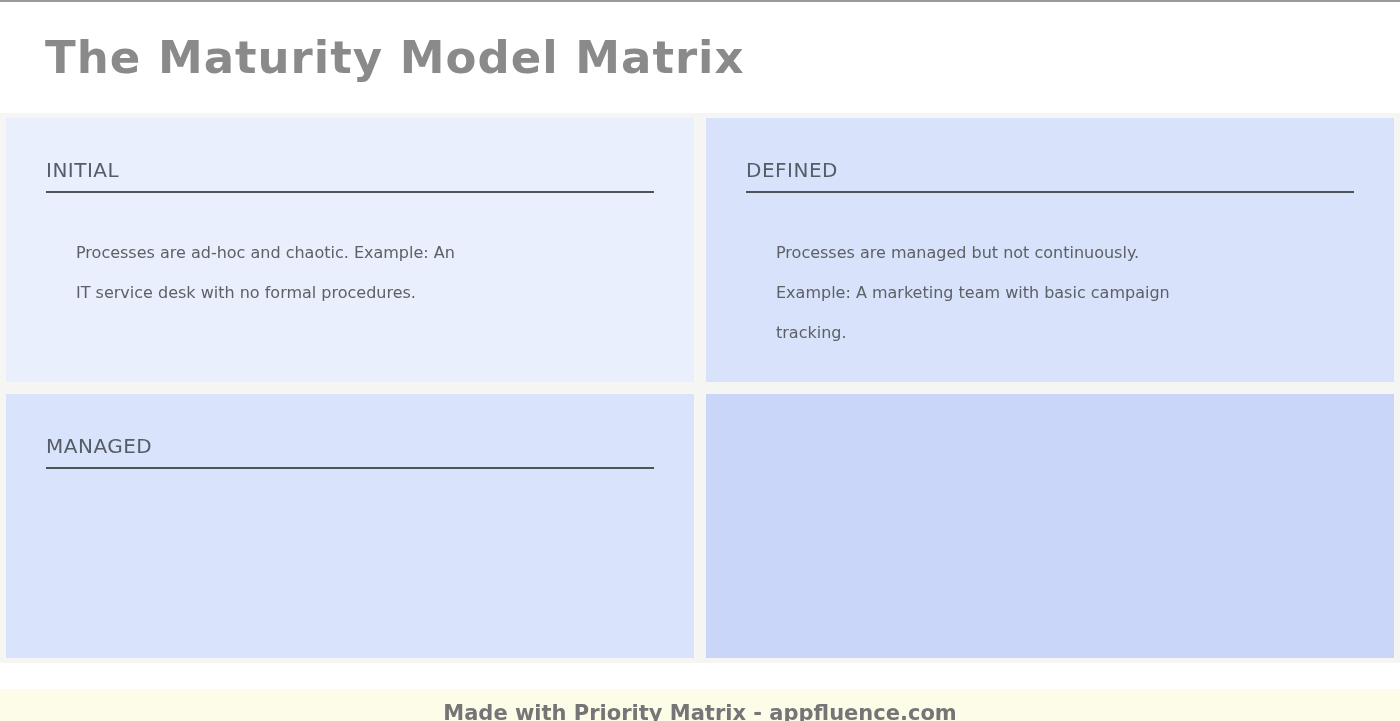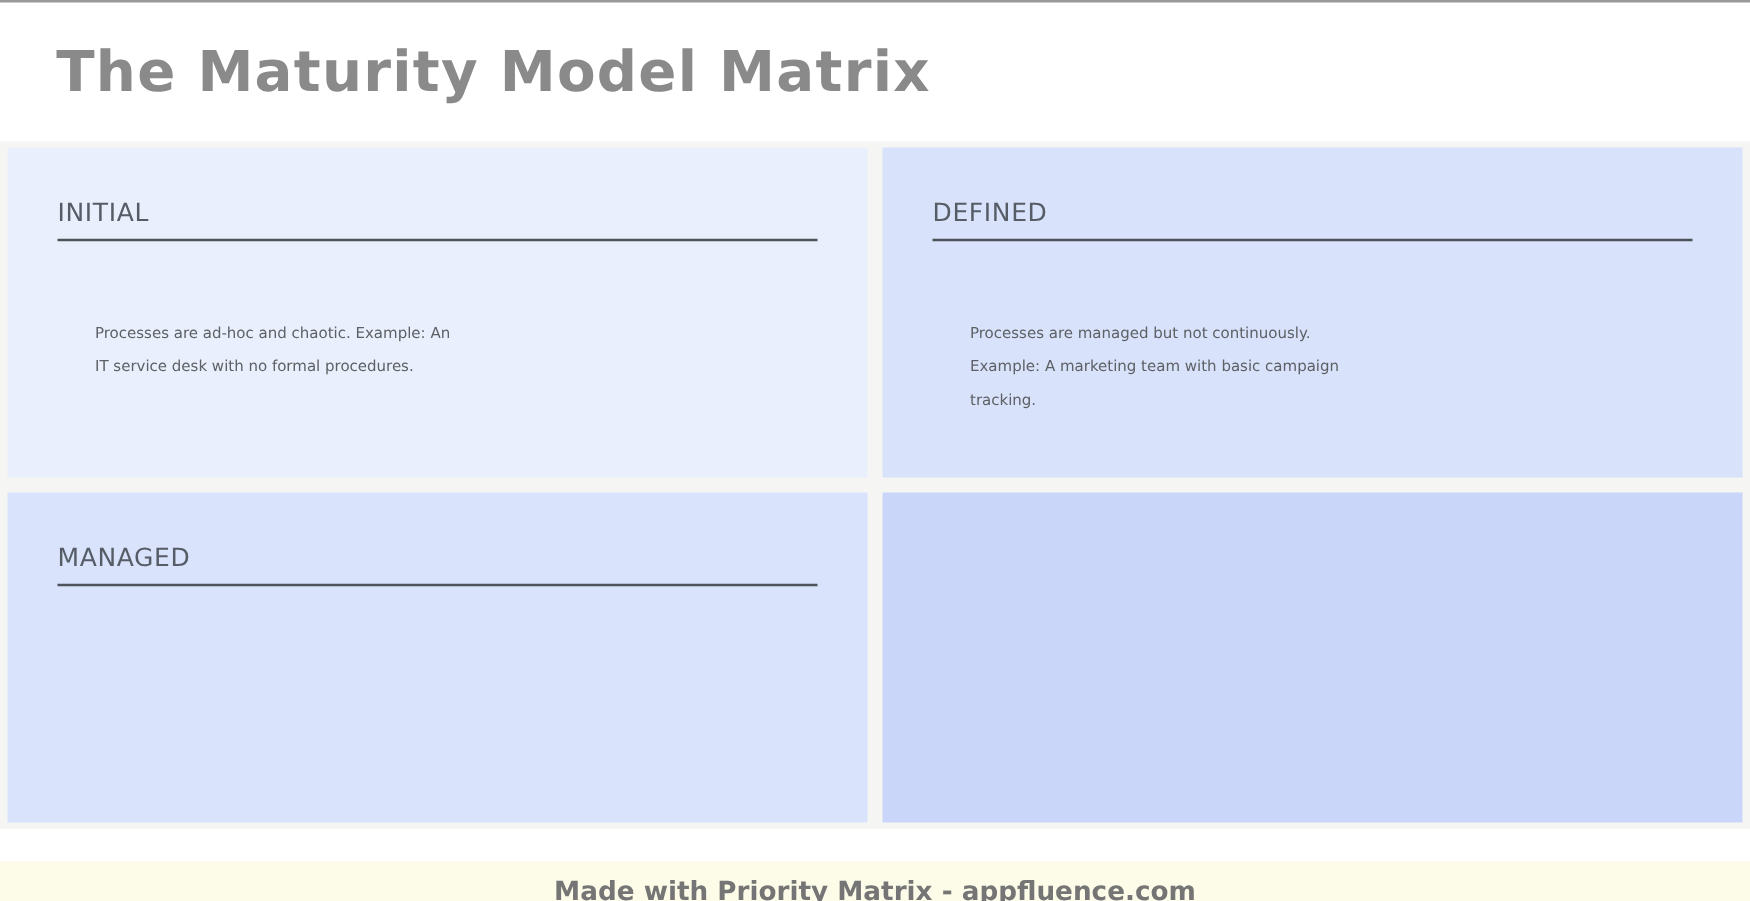--- a/index.html
+++ b/index.html
@@ -54,23 +54,23 @@
   .q-title {
     margin: 0;
     font-size: 20px;
     font-weight: normal;
     letter-spacing: 0.5px;
     color: var(--heading-color, #565d66);
     padding-bottom: 9px;
     border-bottom: 2px solid var(--rule-color, #4e535a);
   }
   .q-body {
-    margin: 60px 0 0 30px;
-    font-size: 12px;
-    line-height: 27px;
+    margin: 40px 0 0 30px;
+    font-size: 16px;
+    line-height: 40px;
     color: var(--body-color, #5d6165);
     white-space: pre-line;
   }
   .footer {
     height: 48px;
     margin-top: 26px;
     background: var(--footer-bg, #fcfce9);
     display: flex;
     align-items: center;
     justify-content: center;

